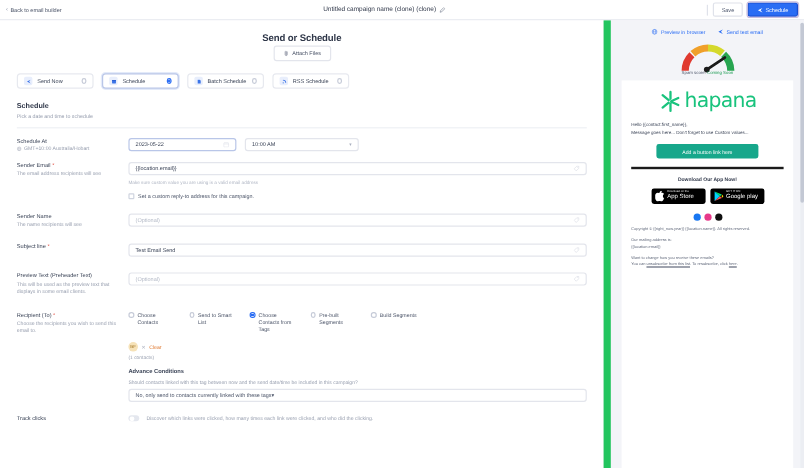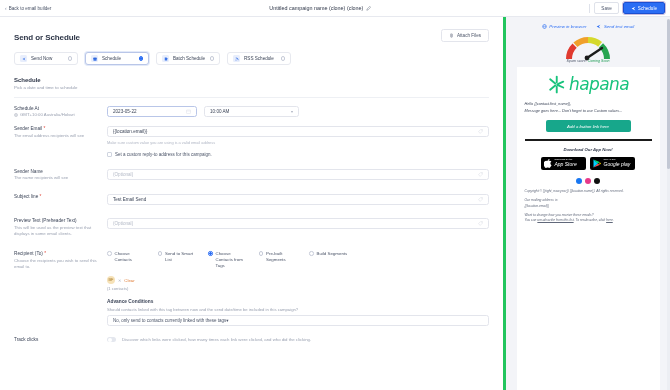--- a/index.html
+++ b/index.html
@@ -35,28 +35,28 @@
     background: #2a6df4; border: 1px solid #1a4fd0; border-radius: 2px;
     color: #fff; font-size: 4.6px; padding: 2.5px 7px; display: flex;
     align-items: center; gap: 2px; cursor: pointer; outline: 1.2px solid #c8bddf;
     font-family: "Liberation Sans", sans-serif;
   }
 
   
   .body { flex: 1; display: flex; min-height: 0; }
   .left { width: 503px; background: #fff; overflow: hidden; position: relative; }
   .right {
-    width: 167px; background: #f3f4f8; border-left: 3px solid #22c55e;
-    display: flex; flex-direction: column; align-items: center; position: relative; font-style: italic;
+    width: 167px; background: #f3f4f8; border-left: 6px solid #22c55e;
+    display: flex; flex-direction: column; align-items: center; position: relative;
   }
 
   
   .lc { padding: 10px 14px 0 14px; }
   .page-h { font-size: 8px; color: #2e3648; font-weight: bold; letter-spacing: -0.1px; }
-  .head-row { display: flex; align-items: flex-end; }
+  .head-row { display: flex; align-items: center; flex-direction: column; }
   .head-row .sp { flex: 1; }
   .btn-attach {
     border: 1px solid #e3e5ec; background: #fff; border-radius: 2.5px;
     font-size: 4.6px; color: #4b5468; padding: 3px 7px; display: flex;
     align-items: center; gap: 3px; cursor: pointer; margin-top: 2px;
     font-family: "Liberation Sans", sans-serif;
   }
 
   .mode-row { display: flex; gap: 7px; margin-top: 10px; }
   .mode {

